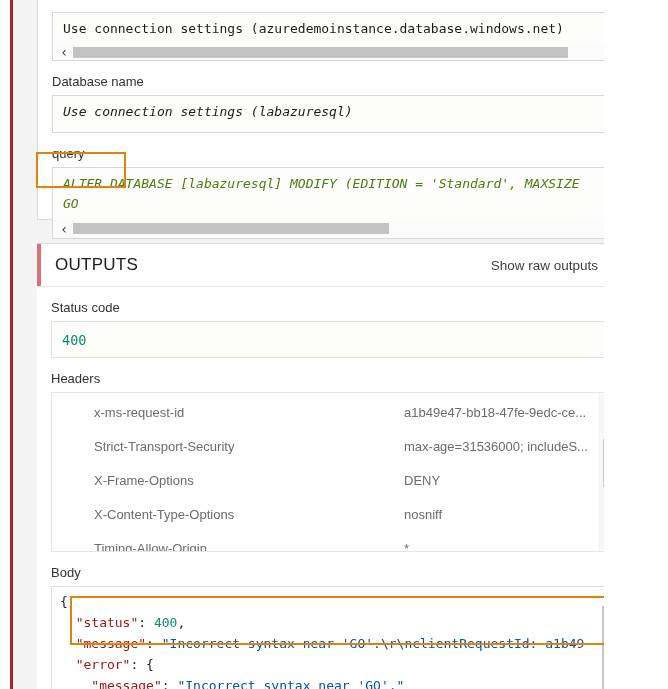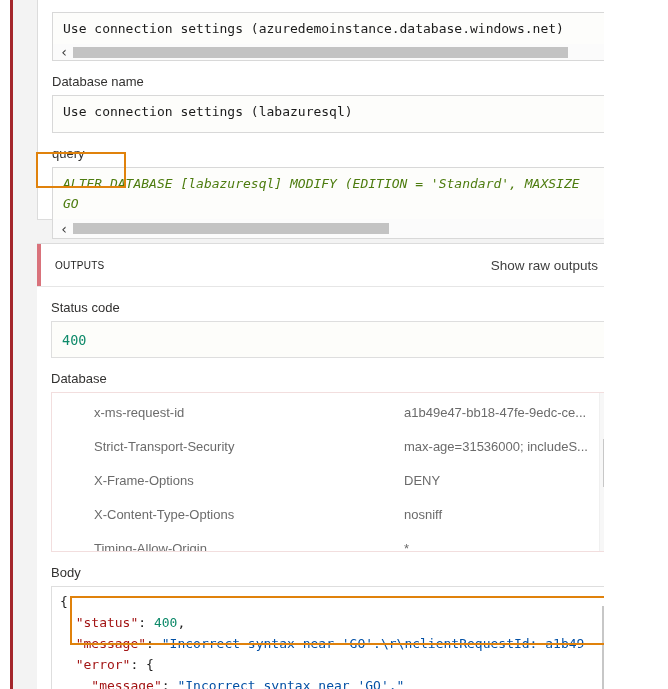--- a/index.html
+++ b/index.html
@@ -86,21 +86,21 @@
 
   .section-header {
     position: relative;
     height: 43px;
     border-bottom: 1px solid #e6e6e6;
     display: flex;
     align-items: center;
     padding: 0 14px 0 18px;
   }
   .section-title {
-    font-size: 10px;
+    font-size: 17px;
     color: #1b1b1b;
     letter-spacing: .25px;
     text-align: right;
   }
   .header-action {
     margin-left: auto;
     display: flex;
     align-items: center;
     gap: 9px;
     cursor: pointer;
@@ -365,21 +365,21 @@
       <div class="text-field" style="margin-top:20px;border-bottom:none;">Use connection settings (azuredemoinstance.database.windows.net)</div>
       <div class="text-field hscroll" style="border-top:none;padding:0 4px;">
         <div class="arrow">‹</div>
         <div class="track">
           <div class="thumb" style="width:94%;"></div>
         </div>
         <div class="arrow">›</div>
       </div>
 
       <div class="field-label">Database name</div>
-      <div class="text-field" style="height:38px;">Use connection settings (labazuresql)</div>
+      <div class="text-field" style="height:38px;font-style:italic;">Use connection settings (labazuresql)</div>
 
       <div class="field-label">query</div>
       <div class="query-box">
         <div class="query-line" style="padding-top:6px;">ALTER DATABASE [labazuresql] MODIFY (EDITION = 'Standard', MAXSIZE</div>
         <div class="query-line">GO</div>
         <div class="hscroll query-scroll">
           <div class="arrow">‹</div>
           <div class="track">
             <div class="thumb" style="width:60%;"></div>
           </div>
@@ -403,21 +403,21 @@
       </div>
     </div>
 
     <div class="field-block">
 
       <div class="field-label">Status code</div>
       <div class="status-field">
         <span>400</span>
       </div>
 
-      <div class="field-label">Database</div>
+      <div class="field-label">Headers</div>
       <div class="headers-panel">
         <div class="headers-list" id="headers-list">
             <div class="header-row">
               <div class="header-key">x-ms-request-id</div>
               <div class="header-val">a1b49e47-bb18-47fe-9edc-ce...</div>
             </div>
             <div class="header-row">
               <div class="header-key">Strict-Transport-Security</div>
               <div class="header-val">max-age=31536000; includeS...</div>
             </div>

